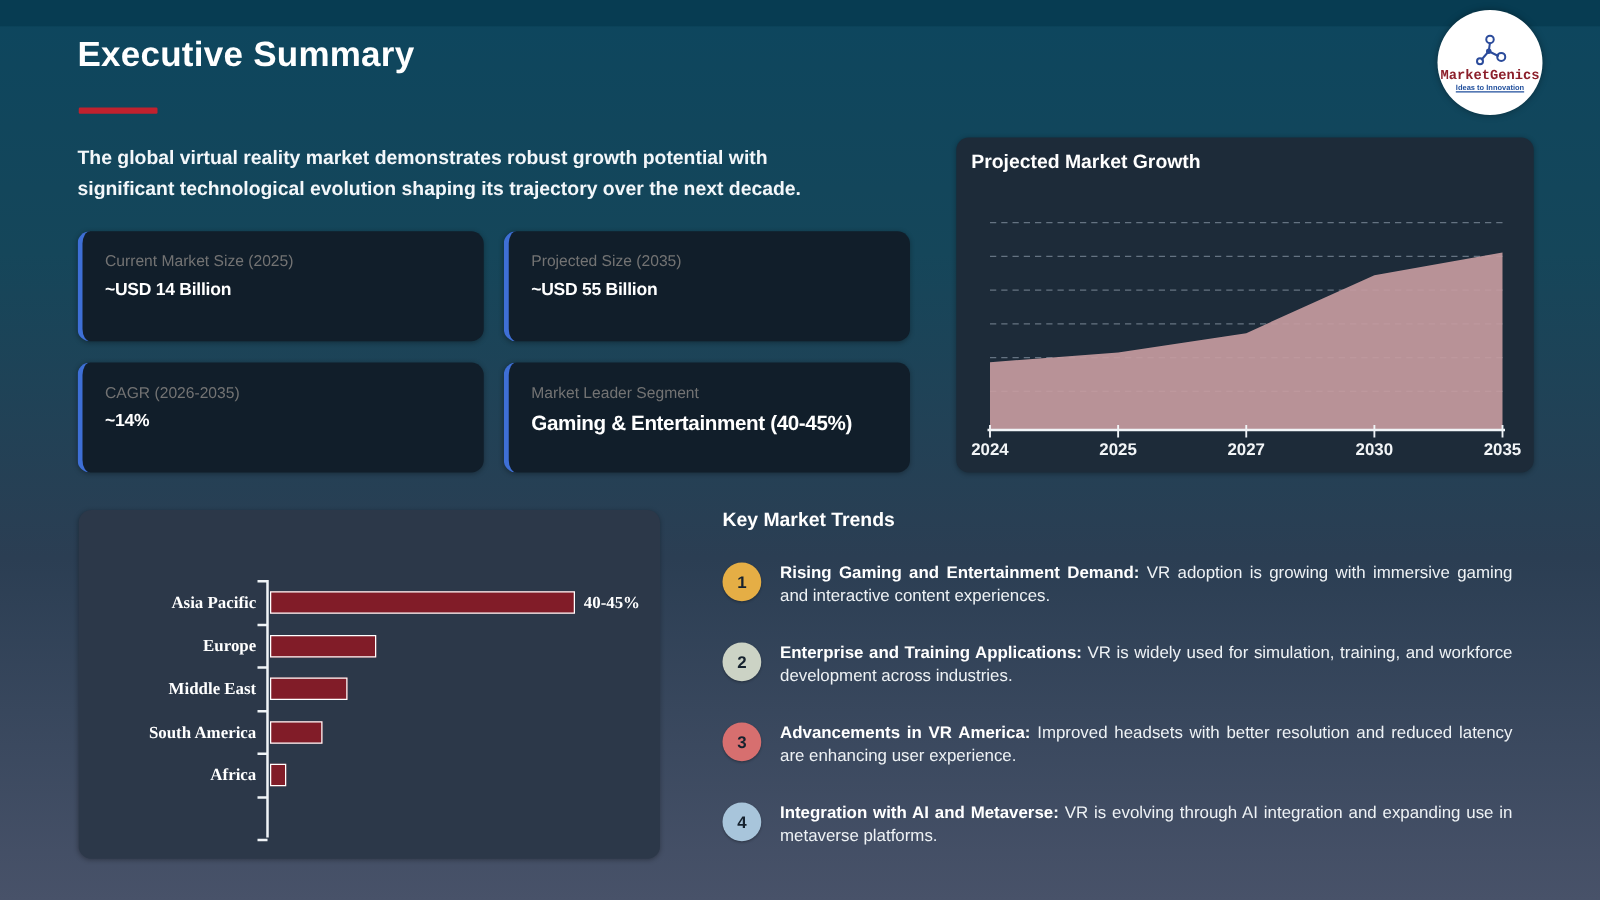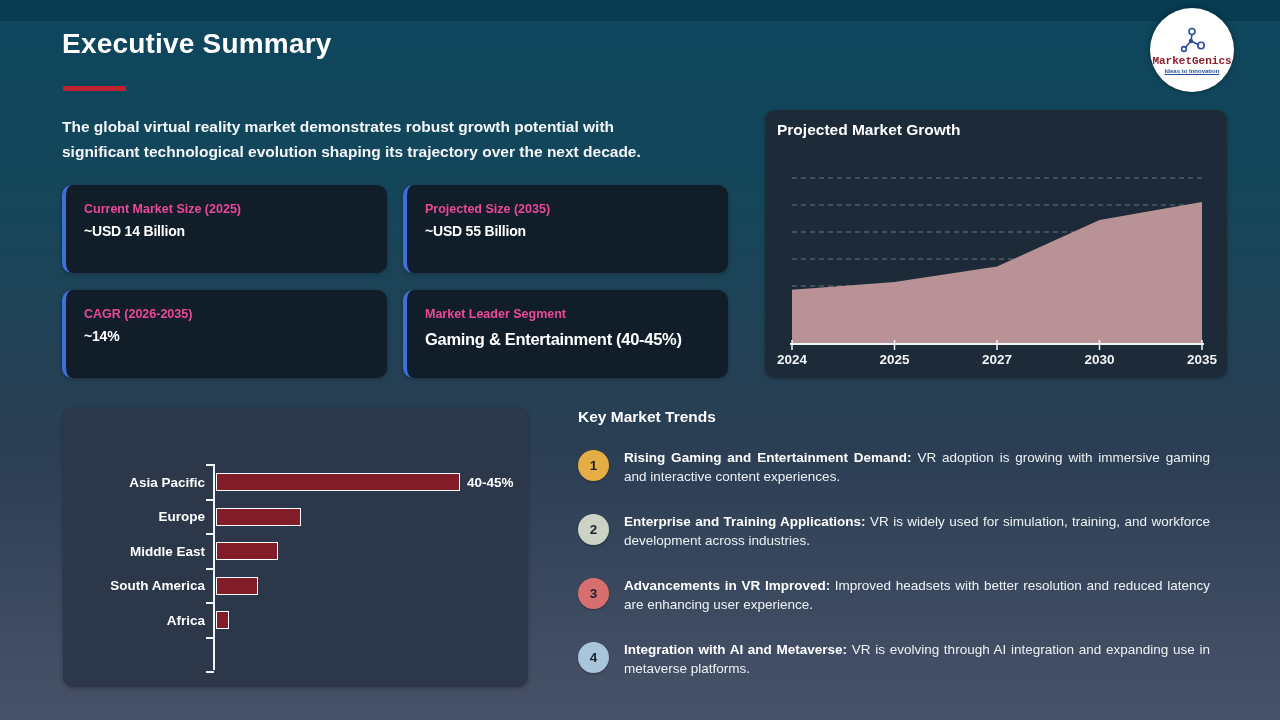--- a/index.html
+++ b/index.html
@@ -20,38 +20,38 @@
         background:#fff;display:flex;flex-direction:column;align-items:center;justify-content:center;
         box-shadow:0 0 6px rgba(0,0,0,.35);}
   .logo-name{font-family:Liberation Mono, monospace;font-weight:bold;font-size:11px;color:#8c1f2b;margin-top:2px;}
   .logo-tag{font-size:6px;color:#1f4e9c;text-decoration:underline;font-weight:bold;margin-top:1px;}
 
   
   .cards{position:absolute;left:62px;top:185px;width:666px;display:grid;
          grid-template-columns:325px 325px;grid-column-gap:16px;grid-row-gap:17px;}
   .card{height:88px;background:#111e2a;border-left:4px solid #3e6fd6;border-radius:10px;
         box-sizing:border-box;padding:17px 18px 0 18px;box-shadow:0 1px 4px rgba(0,0,0,.3);}
-  .card-label{font-size:12.5px;color:#ec4899;font-weight:bold;}
+  .card-label{font-size:12.5px;color:#737373;}
   .card-value{font-size:14px;font-weight:bold;margin-top:7px;letter-spacing:-.2px;}
   .card-value.sm{font-size:16.5px;letter-spacing:-.3px;margin-top:9px;}
 
   
   .growth-panel{position:absolute;left:765px;top:110px;width:462px;height:268px;
                 background:#1d2b39;border-radius:10px;box-shadow:0 1px 4px rgba(0,0,0,.3);}
   .growth-title{font-size:15.5px;font-weight:bold;padding:11px 0 0 12px;}
   .growth-svg{position:absolute;left:0;top:28px;}
 
   
   .bars-panel{position:absolute;left:63px;top:408px;width:465px;height:279px;
               background:#2c3849;border-radius:10px;box-shadow:0 1px 4px rgba(0,0,0,.3);}
   .bars-title{text-align:center;font-size:15.5px;font-weight:bold;padding-top:9px;}
   .bars-plot{position:absolute;left:0;top:52px;width:465px;height:212px;}
   .bar-axis{position:absolute;left:150px;top:4px;bottom:2px;width:2px;background:#f0f4f7;}
   .bar-tick{position:absolute;left:143px;width:8px;height:2px;background:#f0f4f7;}
-  .bar-rows{position:absolute;left:0;top:5px;width:465px;}
+  .bar-rows{position:absolute;left:0;top:5px;width:465px;font-family:Liberation Serif, serif;}
   .bar-row{display:flex;align-items:center;height:34.5px;}
   .bar-label{width:142px;text-align:right;font-size:13.5px;font-weight:bold;padding-right:10px;flex:none;}
   .bar{height:16px;background:#811c28;border:1.5px solid #fff;margin-left:1px;flex:none;}
   .bar-note{font-size:13.5px;font-weight:bold;margin-left:7px;}
 
   
   .trends{position:absolute;left:578px;top:408px;width:632px;}
   .trends-heading{font-size:15.5px;font-weight:bold;margin-bottom:22px;}
   .trend-item{display:flex;margin-bottom:26px;}
   .trend-circle{width:31px;height:31px;border-radius:50%;flex:none;margin-right:15px;margin-top:2px;
@@ -185,21 +185,21 @@
       <div class="trend-text"><b>Rising Gaming and Entertainment Demand:</b><span> VR adoption is growing with immersive gaming and interactive content experiences.</span></div>
     </div>
 
     <div class="trend-item">
       <div class="trend-circle" style="background: rgb(204, 211, 197);">2</div>
       <div class="trend-text"><b>Enterprise and Training Applications:</b><span> VR is widely used for simulation, training, and workforce development across industries.</span></div>
     </div>
 
     <div class="trend-item">
       <div class="trend-circle" style="background: rgb(215, 111, 111);">3</div>
-      <div class="trend-text"><b>Advancements in VR Improved:</b><span> Improved headsets with better resolution and reduced latency are enhancing user experience.</span></div>
+      <div class="trend-text"><b>Advancements in VR America:</b><span> Improved headsets with better resolution and reduced latency are enhancing user experience.</span></div>
     </div>
 
     <div class="trend-item">
       <div class="trend-circle" style="background: rgb(168, 197, 219);">4</div>
       <div class="trend-text"><b>Integration with AI and Metaverse:</b><span> VR is evolving through AI integration and expanding use in metaverse platforms.</span></div>
     </div>
   </div>
 </div>
 
 </body></html>

